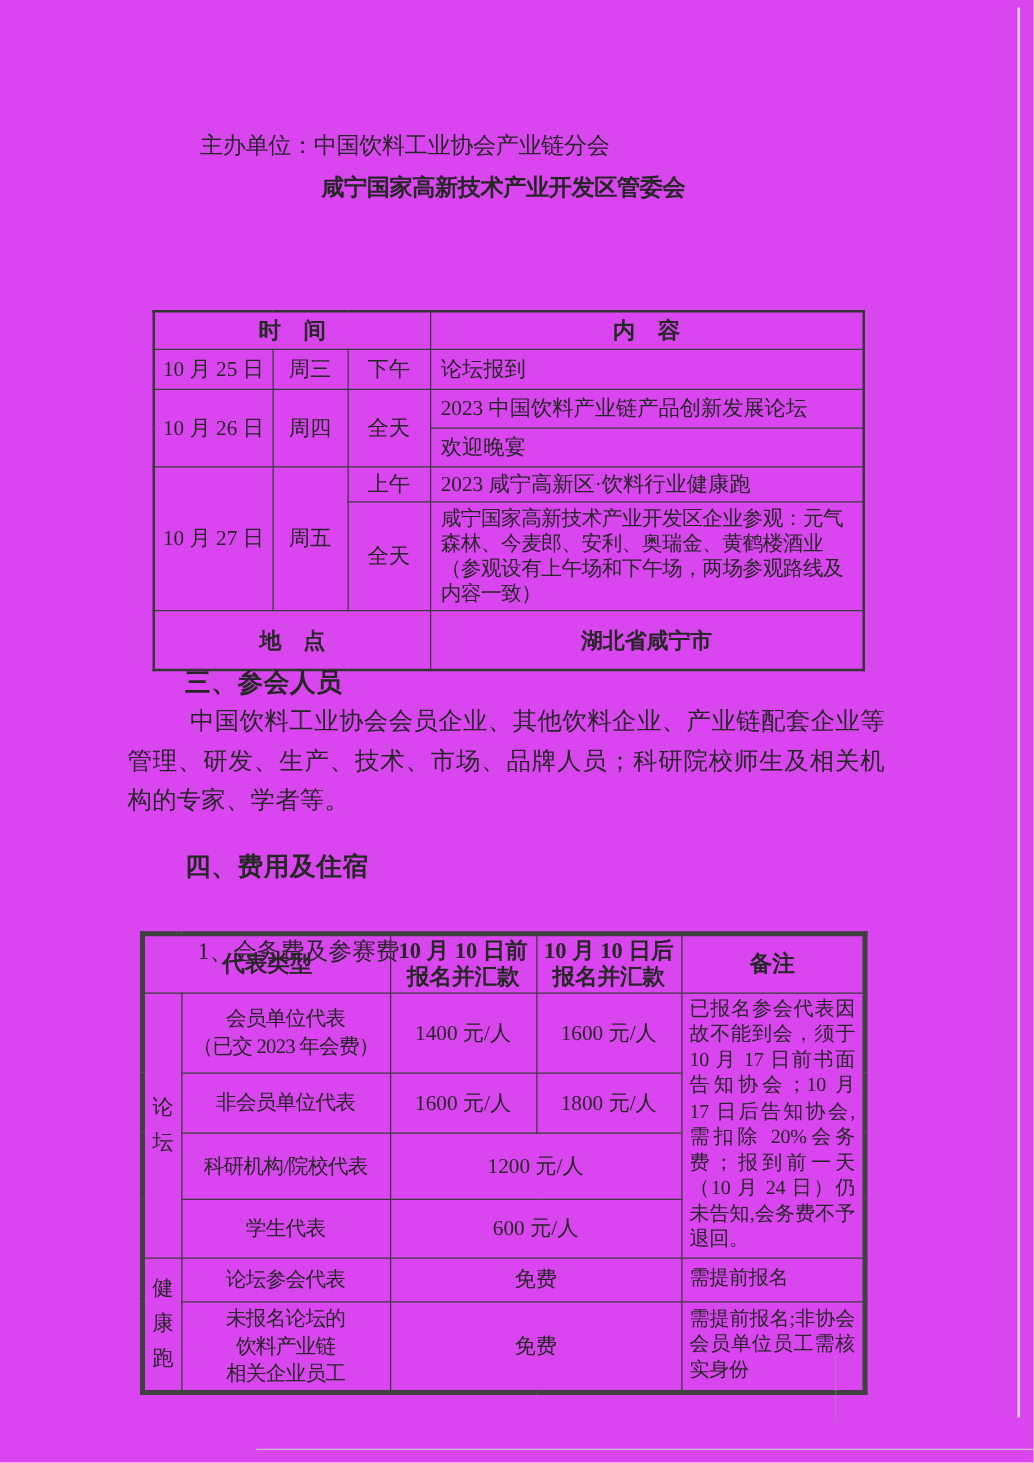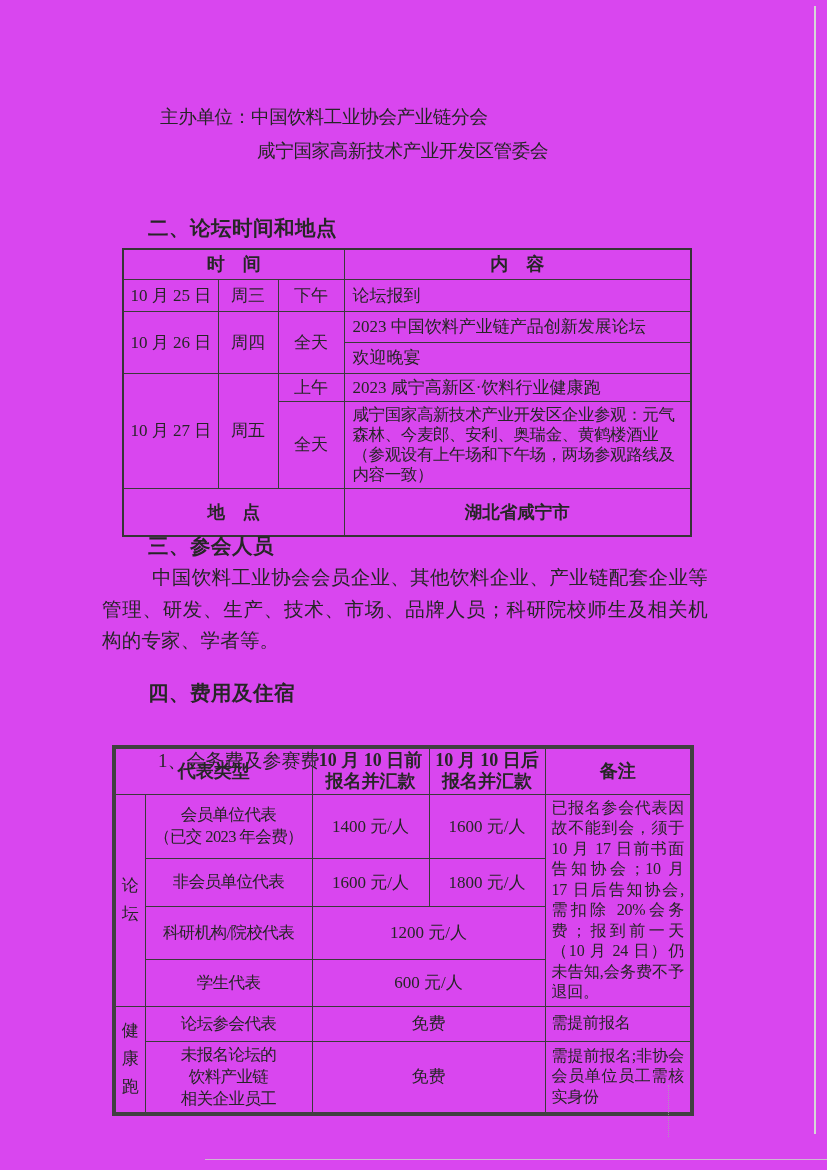--- a/index.html
+++ b/index.html
@@ -5,21 +5,21 @@
   * { margin:0; padding:0; box-sizing:border-box; }
   html,body { background:#ffffff; }
   #page {
     position:relative; width:827px; height:1170px;
     background:#d946ef; overflow:hidden;
     font-family:"Liberation Serif","DejaVu Serif",serif;
     color:#262626;
   }
   
   .host-block { position:absolute; left:160px; top:100px; font-size:18.5px; letter-spacing:-0.3px; line-height:34px; }
-  .host-line2 { margin-left:97px; }
+  .host-line2 { margin-left:97px;font-weight:bold; }
   
   .sec-title { position:absolute; left:148px; font-size:20.5px; font-weight:700; letter-spacing:0.5px; }
   #title-2 { top:214px; }
   #title-3 { top:532px; }
   #title-4 { top:679px; }
   .sub-title { position:absolute; left:158px; top:748px; font-size:19px; }
   
   .body-para {
     position:absolute; left:102px; top:562px; width:606px;
     font-size:19.5px; line-height:31.5px; text-align:justify;
@@ -52,21 +52,20 @@
 </head>
 <body>
 
 <div id="page">
 
   <div class="host-block">
     <div>主办单位：中国饮料工业协会产业链分会</div>
     <div class="host-line2">咸宁国家高新技术产业开发区管委会</div>
   </div>
 
-  <div class="sec-title" id="title-2">二、论坛时间和地点</div>
 
   <table id="schedule-table">
     <colgroup>
         <col style="width:95px">
         <col style="width:60px">
         <col style="width:66px">
         <col>
       </colgroup>
     <tbody>
         <tr style="height:30px">

